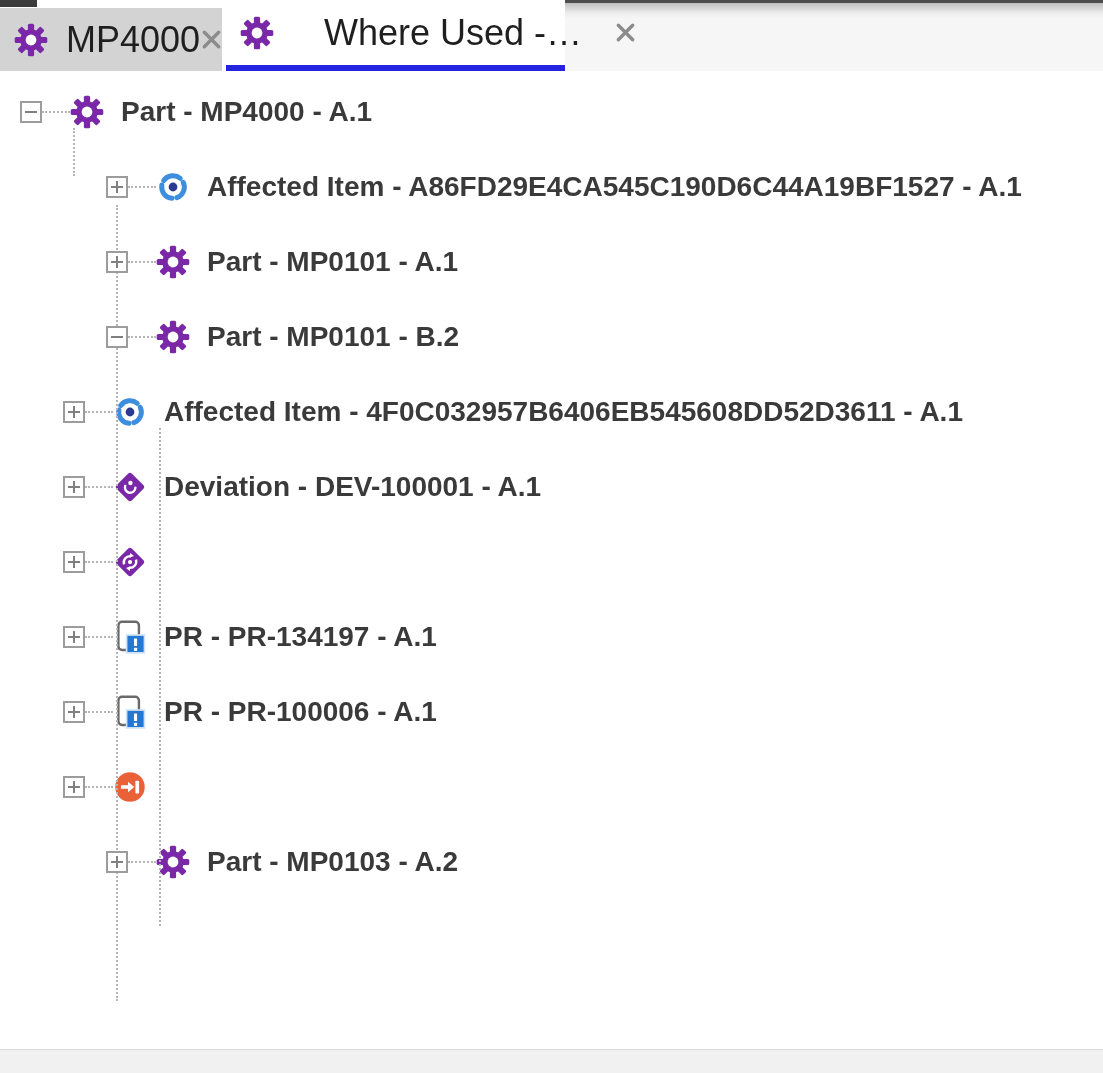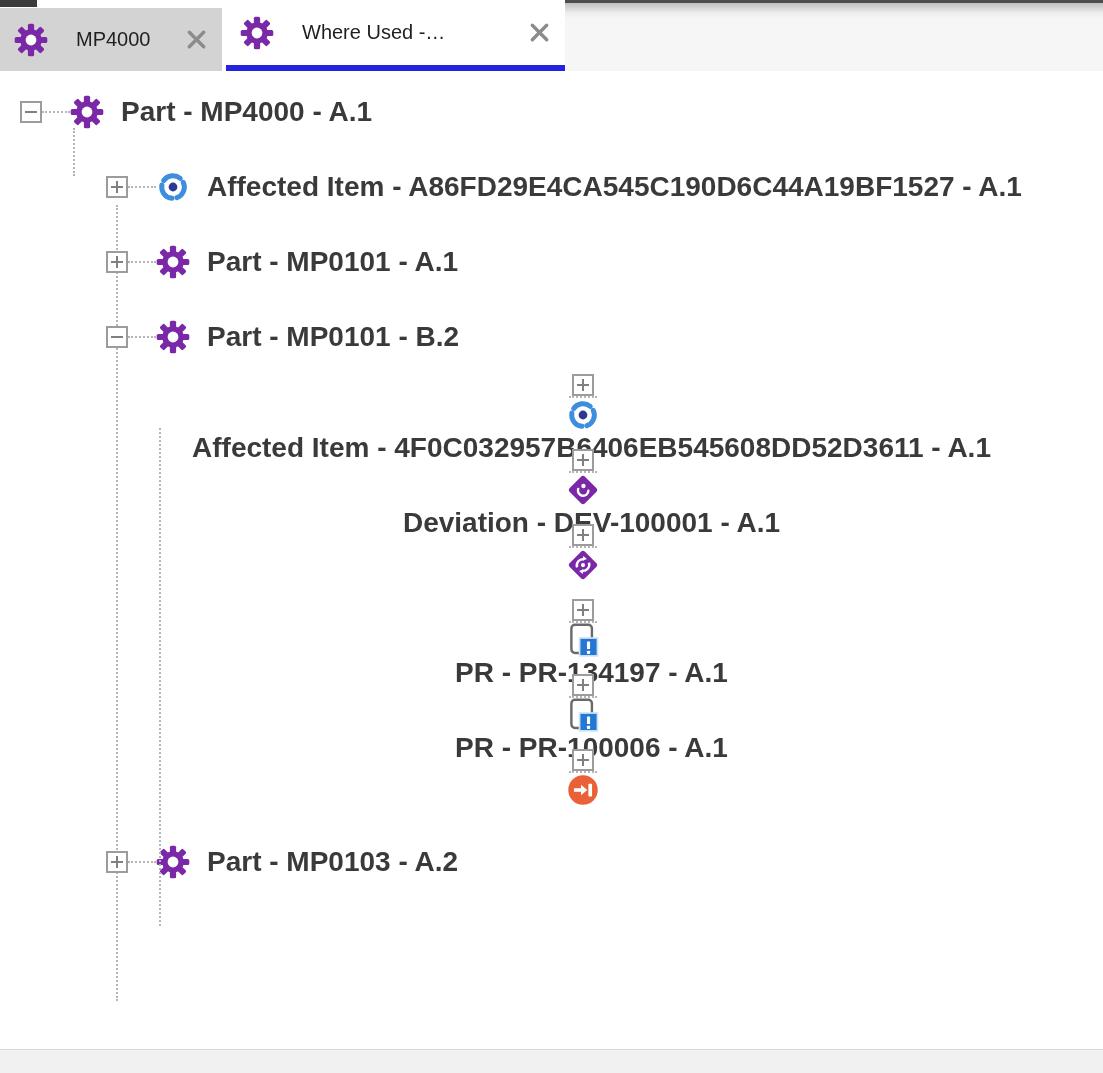--- a/index.html
+++ b/index.html
@@ -8,29 +8,29 @@
 
   
   .tabbar{position:absolute;left:0;top:0;width:1103px;height:71px;background:#fff;}
   .dark-strip{position:absolute;left:0;top:0;width:37px;height:7px;background:#3B3B3B;}
   .top-line{position:absolute;left:226px;top:0;right:0;height:3px;background:#4D4D4D;}
   .tabbar-rest{position:absolute;left:565px;top:3px;right:0;height:68px;
                background:linear-gradient(to bottom,#BFBFBF 0px,#EDEDED 10px,#F6F6F6 16px,#F6F6F6 100%);}
   .tab{position:absolute;display:flex;align-items:center;box-sizing:border-box;cursor:default;}
   .tab-inactive{left:0;top:8px;width:222px;height:63px;background:#D3D3D3;padding-left:14px;}
   .tab-active{left:226px;top:0;width:339px;height:71px;background:#FFFFFF;padding-left:14px;
-              border-bottom:6px solid #2323E0;}
-  .tab-label{font-size:20px;color:#1F1F1F;margin-left:28px;white-space:nowrap;}
+              border-bottom:6px solid #2323E0;gap:32px;}
+  .tab-label{font-size:36px;color:#1F1F1F;margin-left:18px;white-space:nowrap;}
   .tab-gear{width:34px;height:34px;flex:0 0 auto;}
   .tab-close{width:23px;height:23px;margin-left:auto;margin-right:14px;flex:0 0 auto;}
 
   
   .tree{position:absolute;left:0;top:71px;width:1103px;padding-top:3px;}
   .row{display:flex;align-items:center;height:75px;position:relative;}
-  .lvl0{padding-left:20px;} .lvl1{padding-left:63px;} .lvl2{padding-left:106px;} .lvl3{padding-left:63px;flex-direction:column;}
+  .lvl0{padding-left:20px;} .lvl1{padding-left:63px;} .lvl2{padding-left:106px;} .lvl3{padding-left:63px;}
   .exp{position:relative;width:22px;height:22px;box-sizing:border-box;border:2px solid #9C9C9C;
        background:#fff;flex:0 0 auto;z-index:2;cursor:pointer;}
   .exp .h{position:absolute;left:3px;right:3px;top:50%;margin-top:-1px;height:2px;background:#808080;}
   .exp .v{position:absolute;top:3px;bottom:3px;left:50%;margin-left:-1px;width:2px;background:#808080;display:none;}
   .exp.plus .v{display:block;}
   .stub{width:28px;height:0;border-top:2px dotted #B5B5B5;flex:0 0 auto;}
   .icon{width:34px;height:34px;flex:0 0 auto;}
   .icon svg{width:34px;height:34px;display:block;}
   .lbl{margin-left:17px;font-size:28px;color:#3A3A3A;white-space:nowrap;font-weight:bold;}
 

